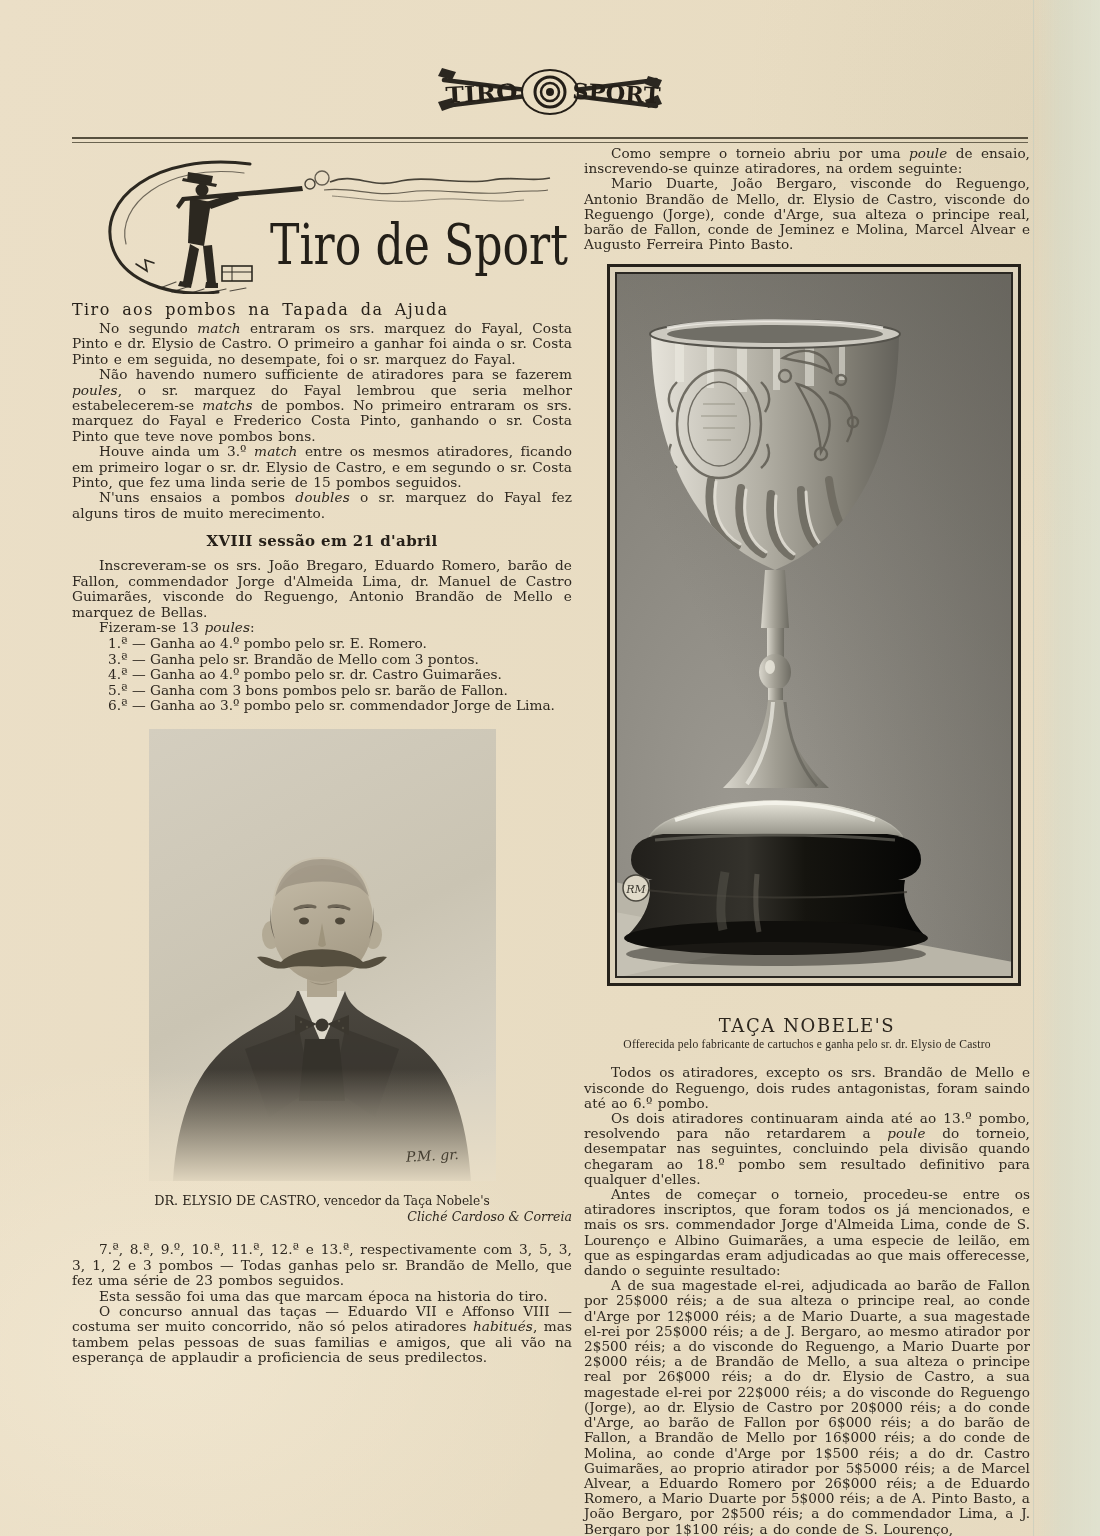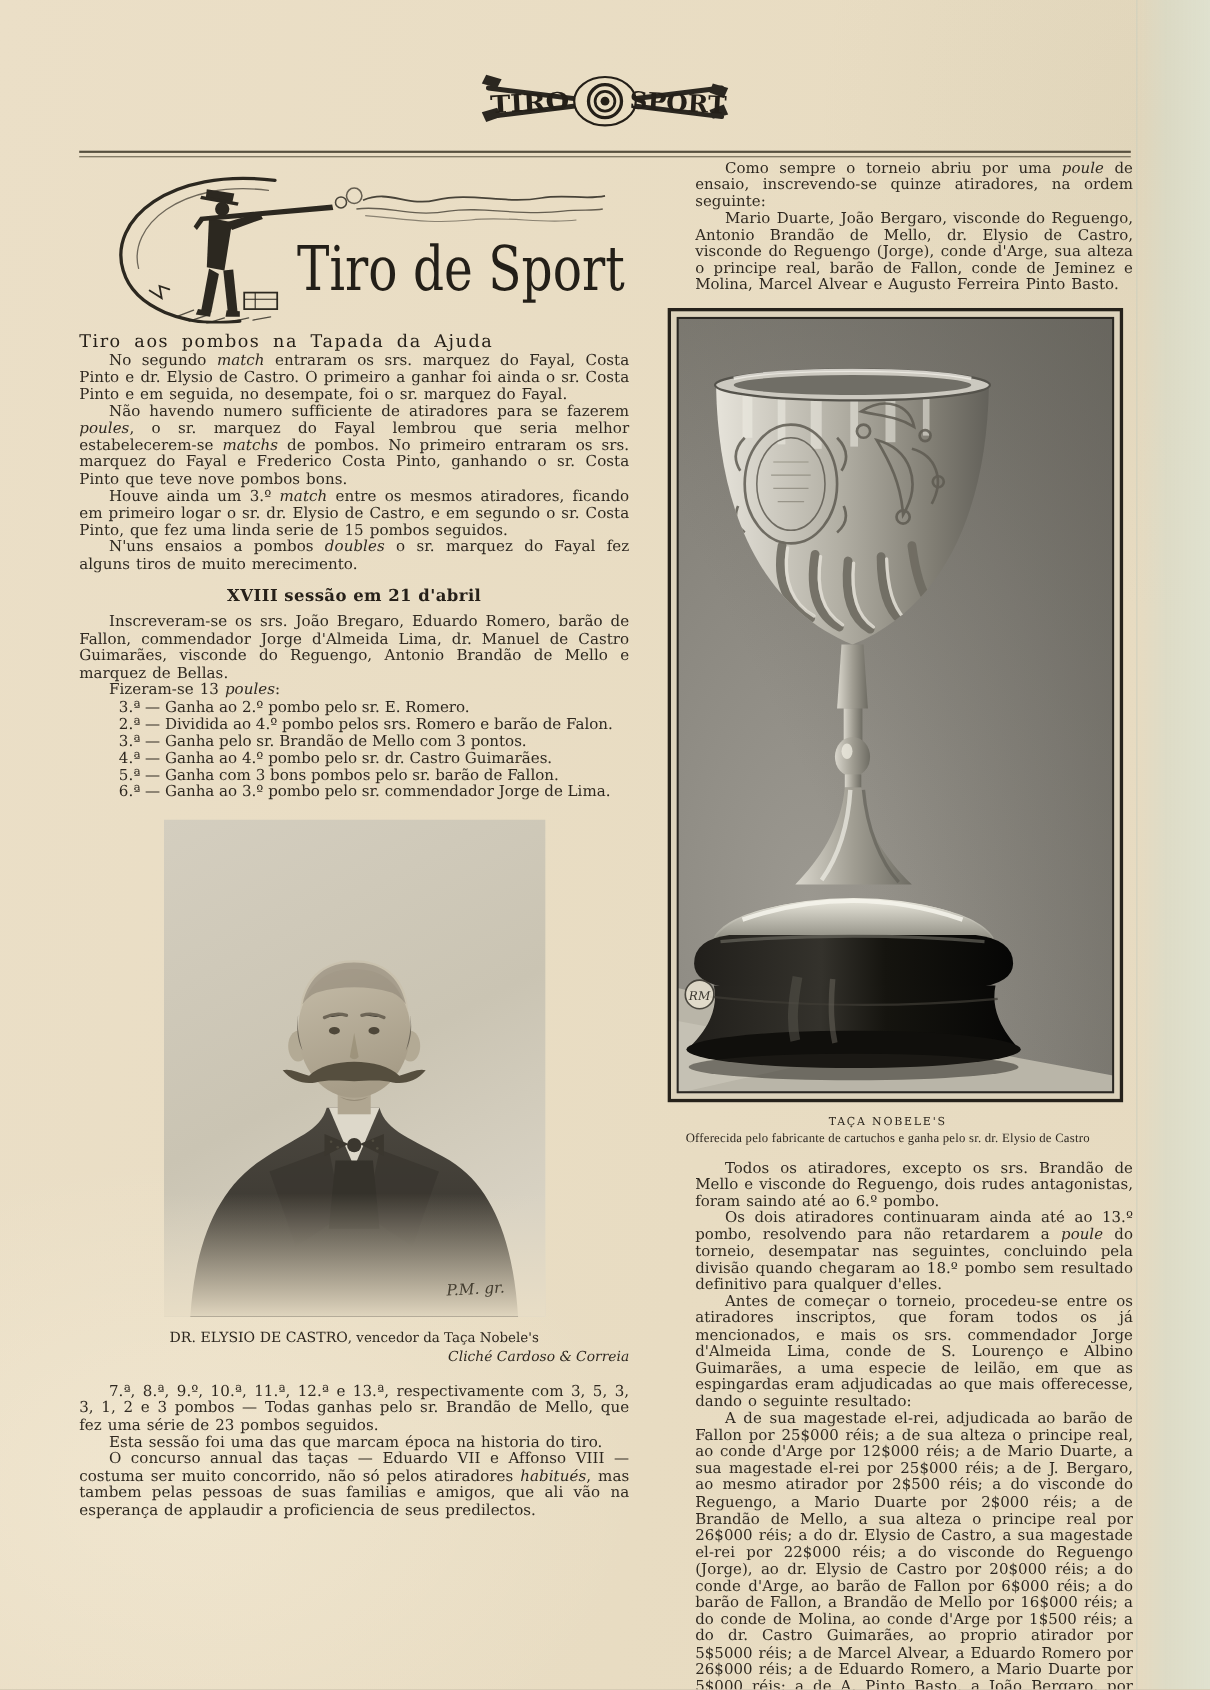--- a/index.html
+++ b/index.html
@@ -20,35 +20,35 @@
   .col{position:absolute;}
   .col-left{left:72px;top:148px;width:500px;}
   .col-right{left:584px;top:146px;width:446px;}
   .logo-block{width:500px;height:146px;}
   .sec-head{margin:6px 0 2px;font-size:16px;font-weight:normal;color:#262019;
     letter-spacing:1.4px;word-spacing:5px;}
   .sess{margin:11px 0 8px;text-align:center;font-size:15px;font-weight:bold;
     color:#262019;letter-spacing:.4px;}
   .body{margin:0;font-size:13.7px;line-height:15.4px;text-align:justify;
     letter-spacing:.05px;word-spacing:1px;}
-  .col-right .body{font-size:13.6px;line-height:15.2px;margin-left:48px;}
+  .col-right .body{font-size:13.6px;line-height:15.2px;}
   .ind{text-indent:27px;}
   .it{font-style:italic;}
   .poules{margin:1px 0 0 36px;}
   .poule{font-size:13.7px;line-height:15.4px;}
   .portrait{position:relative;width:347px;height:452px;margin:16px auto 0;
     box-shadow:inset 0 0 26px 14px rgba(233,222,198,.92);}
   .portrait svg{display:block;}
   .cap1{margin-top:12px;text-align:center;font-size:12.2px;color:#2c261e;}
   .cap1 .nm{font-size:12.8px;}
   .cap2{margin-top:1px;text-align:right;font-size:12.6px;font-style:italic;}
   .p7{margin-top:18px;}
   .trophy{width:414px;height:722px;margin:12px 0 0 23px;border:3px solid #26221b;
     background:#ddd3bc;padding:5px;box-sizing:border-box;}
-  .tcap1{margin-top:13px;text-align:center;font-size:10px;letter-spacing:1.6px;color:#2c261e;}
+  .tcap1{margin-top:29px;text-align:center;font-size:18px;letter-spacing:1.6px;color:#2c261e;}
   .tcap2{margin-top:2px;text-align:center;font-size:11.6px;letter-spacing:.2px;font-family:Liberation Serif, serif;}
   .mt{margin-top:14px;}
 </style>
 </head>
 <body>
 
 <div class="page">
 
   <div class="masthead">
     <svg viewBox="0 0 240 60" width="240" height="60">
@@ -114,22 +114,21 @@
 
     <p class="body ind"><span>No segundo </span><span class="it">match</span><span> entraram os srs. marquez do Fayal, Costa Pinto e dr. Elysio de Castro. O primeiro a ganhar foi ainda o sr. Costa Pinto e em seguida, no desempate, foi o sr. marquez do Fayal.</span></p>
     <p class="body ind"><span>Não havendo numero sufficiente de atiradores para se fazerem </span><span class="it">poules</span><span>, o sr. marquez do Fayal lembrou que seria melhor estabelecerem-se </span><span class="it">matchs</span><span> de pombos. No primeiro entraram os srs. marquez do Fayal e Frederico Costa Pinto, ganhando o sr. Costa Pinto que teve nove pombos bons.</span></p>
     <p class="body ind"><span>Houve ainda um 3.º </span><span class="it">match</span><span> entre os mesmos atiradores, ficando em primeiro logar o sr. dr. Elysio de Castro, e em segundo o sr. Costa Pinto, que fez uma linda serie de 15 pombos seguidos.</span></p>
     <p class="body ind"><span>N'uns ensaios a pombos </span><span class="it">doubles</span><span> o sr. marquez do Fayal fez alguns tiros de muito merecimento.</span></p>
 
     <h3 class="sess">XVIII sessão em 21 d'abril</h3>
     <p class="body ind"><span>Inscreveram-se os srs. João Bregaro, Eduardo Romero, barão de Fallon, commendador Jorge d'Almeida Lima, dr. Manuel de Castro Guimarães, visconde do Reguengo, Antonio Brandão de Mello e marquez de Bellas.</span></p>
     <p class="body ind"><span>Fizeram-se 13 </span><span class="it">poules</span><span>:</span></p>
     <div class="poules">
-      <div class="poule">3.ª — Ganha ao 2.º pombo pelo sr. E. Romero.</div>
-      <div class="poule">2.ª — Dividida ao 4.º pombo pelos srs. Romero e barão de Falon.</div>
+      <div class="poule">1.ª — Ganha ao 4.º pombo pelo sr. E. Romero.</div>
       <div class="poule">3.ª — Ganha pelo sr. Brandão de Mello com 3 pontos.</div>
       <div class="poule">4.ª — Ganha ao 4.º pombo pelo sr. dr. Castro Guimarães.</div>
       <div class="poule">5.ª — Ganha com 3 bons pombos pelo sr. barão de Fallon.</div>
       <div class="poule">6.ª — Ganha ao 3.º pombo pelo sr. commendador Jorge de Lima.</div>
     </div>
 
     <figure class="portrait" style="margin:16px auto 0;">
       <svg viewBox="0 0 347 452" width="347" height="452">
         <defs>
           <linearGradient id="pbg" x1="0" y1="0" x2=".4" y2="1">

